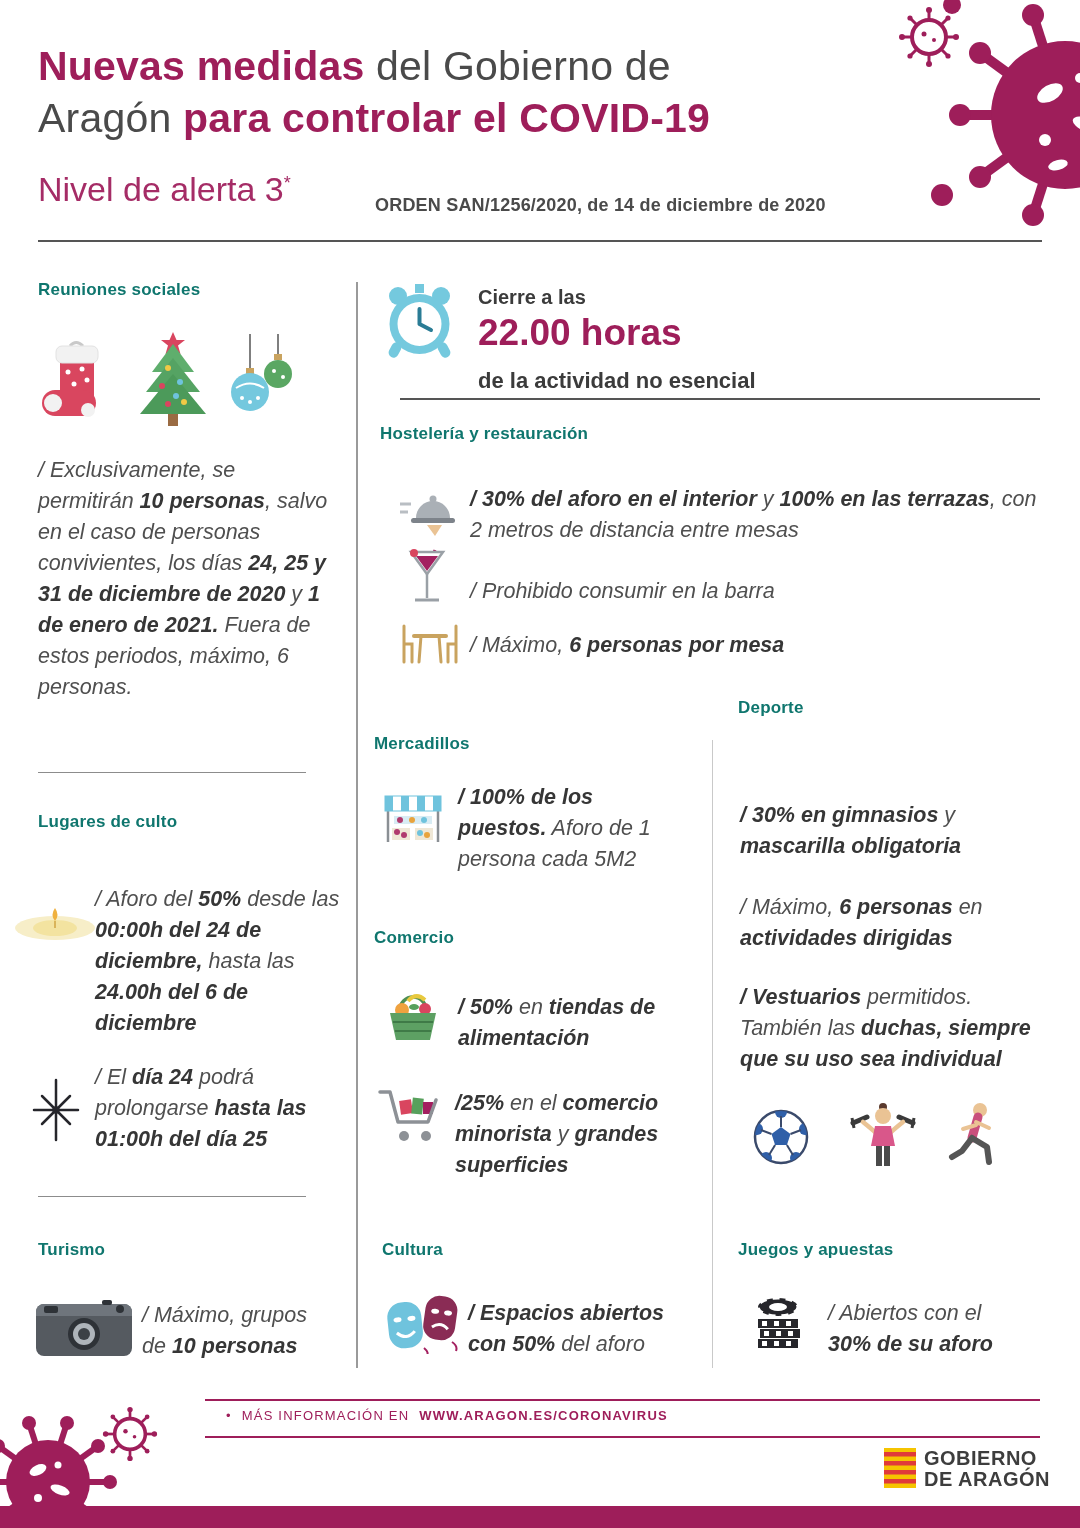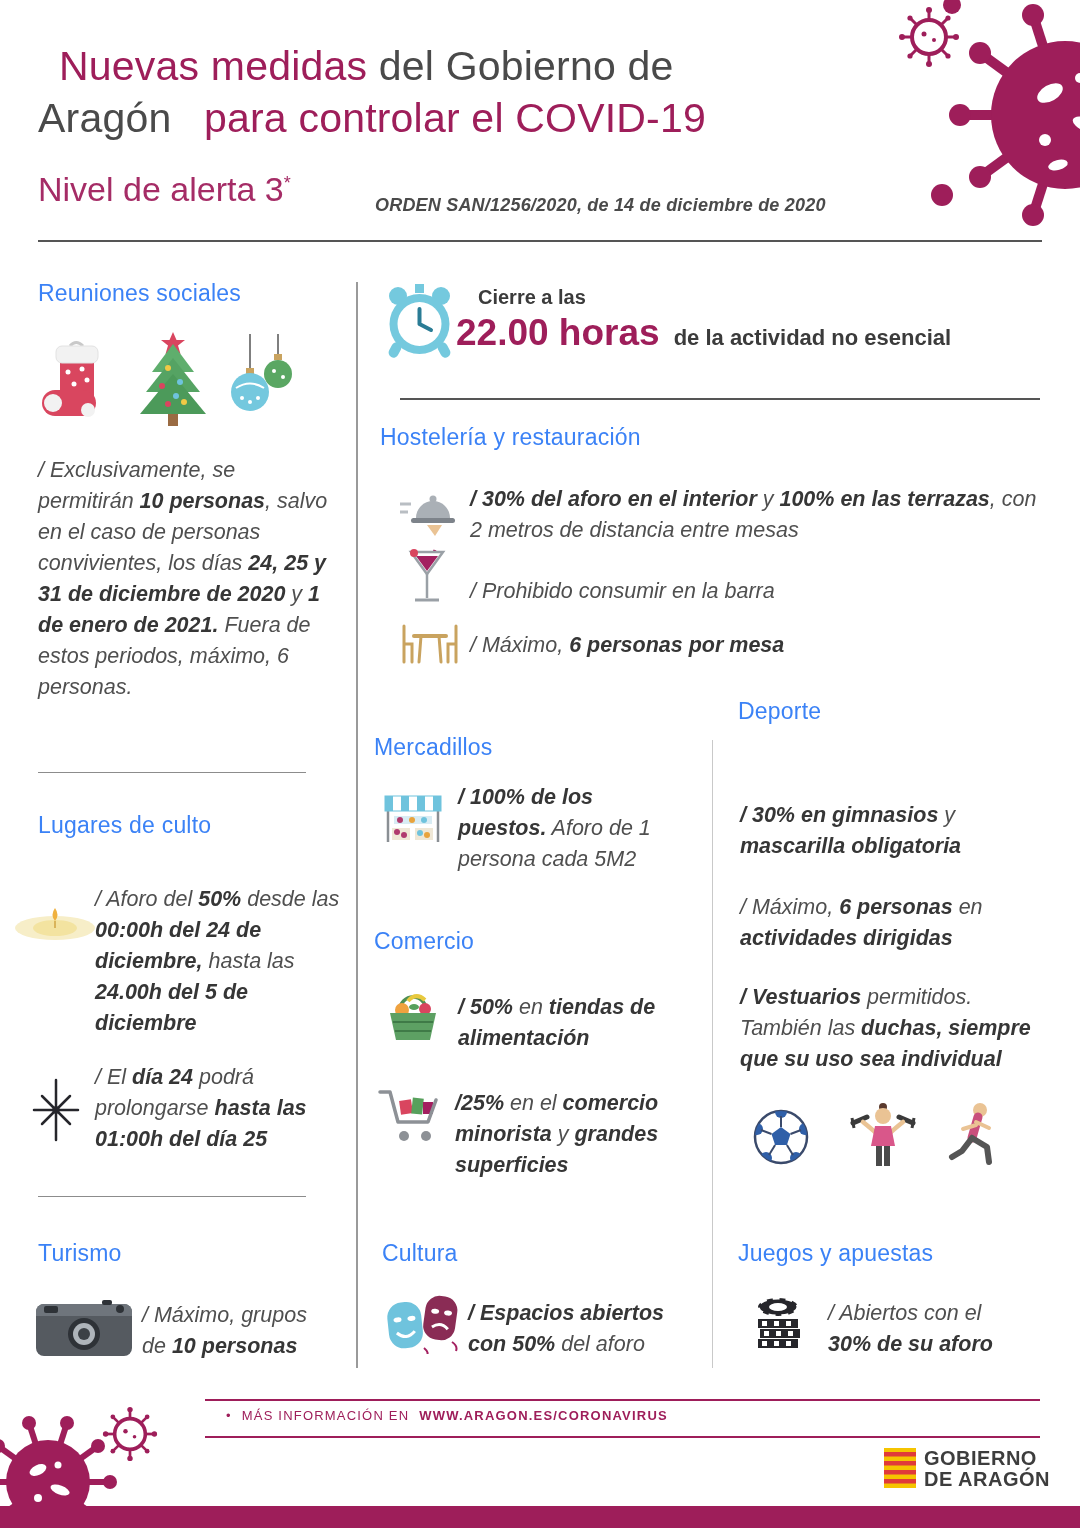--- a/index.html
+++ b/index.html
@@ -1,24 +1,24 @@
 <!DOCTYPE html>
 <html><head>
 <meta charset="utf-8">
 <style>
   html,body{margin:0;padding:0;background:#fff;}
   .page{position:relative;width:1080px;height:1528px;background:#fff;overflow:hidden;
         font-family:"Liberation Sans",sans-serif;color:#4a4a4a;}
   .abs{position:absolute;}
   .title{font-size:41px;line-height:52px;font-weight:400;color:#4a4a4a;letter-spacing:.2px;}
-  .title .accent{color:#9e1e5a;font-weight:400;margin-left:21px;}
+  .title .accent{color:#9e1e5a;font-weight:700;}
   .alert{font-size:34px;color:#a52c66;font-weight:400;}
   .alert sup{font-size:18px;}
-  .order{font-size:18px;font-style:italic;font-weight:600;color:#4a4a4a;letter-spacing:.2px;}
-  .sec-title{font-size:23px;font-weight:400;color:#3b82f6;letter-spacing:.2px;}
+  .order{font-size:18px;font-weight:600;color:#4a4a4a;letter-spacing:.2px;}
+  .sec-title{font-size:17px;font-weight:700;color:#0f766e;letter-spacing:.2px;}
   .rich{font-size:21.5px;line-height:31px;color:#4f4f4f;font-style:italic;}
   .rich .b{font-weight:700;color:#363636;}
   .hr{background:#8c8c8c;height:1px;}
   .hr-dark{background:#555;height:2px;}
   .vr{background:#9a9a9a;width:1.5px;}
   .vr-light{background:#c9c9c9;width:1px;}
   .magenta-line{background:#9e1e5a;height:2px;}
   .closure-line1{font-size:20px;font-weight:700;color:#3b3b3b;}
   .closure-row{display:flex;align-items:baseline;gap:14px;}
   .closure-time{font-size:37px;font-weight:700;color:#9e1e5a;}
@@ -163,21 +163,21 @@
   <div class="abs hr" style="left:38px;top:772px;width:268px;"></div>
 
   <div class="abs sec-title" style="left:38px;top:812px;">Lugares de culto</div>
 
   <svg class="abs" style="left:10px;top:898px;" width="85" height="45" viewBox="0 0 85 45">
     <ellipse cx="45" cy="30" rx="40" ry="12" fill="#f7eec8"></ellipse>
     <ellipse cx="45" cy="30" rx="22" ry="8" fill="#f3e3a0"></ellipse>
     <path d="M45 10 q5 7 0 13 q-5 -6 0 -13" fill="#f0b13e"></path>
     <line x1="45" y1="23" x2="45" y2="30" stroke="#d9b45a" stroke-width="2"></line>
   </svg>
-  <div class="abs rich" style="left:95px;top:884px;width:245px;"><span>/ Aforo del </span><span class="b">50%</span><span>  desde las </span><span class="b">00:00h del 24 de diciembre,</span><span> hasta las </span><span class="b">24.00h del 5 de diciembre</span></div>
+  <div class="abs rich" style="left:95px;top:884px;width:245px;"><span>/ Aforo del </span><span class="b">50%</span><span>  desde las </span><span class="b">00:00h del 24 de diciembre,</span><span> hasta las </span><span class="b">24.00h del 6 de diciembre</span></div>
 
   <svg class="abs" style="left:24px;top:1078px;" width="64" height="64" viewBox="0 0 64 64">
     <g stroke="#26262b" stroke-width="2.5" stroke-linecap="round">
       <line x1="32" y1="2" x2="32" y2="62"></line>
         <line x1="10" y1="32" x2="54" y2="32"></line>
       <line x1="18" y1="18" x2="46" y2="46"></line>
         <line x1="46" y1="18" x2="18" y2="46"></line>
     </g>
     <rect x="28.5" y="28.5" width="7" height="7" transform="rotate(45 32 32)" fill="#26262b"></rect>
   </svg>
@@ -202,21 +202,21 @@
     <circle cx="16" cy="14" r="9" fill="#74c9de"></circle>
       <circle cx="59" cy="14" r="9" fill="#74c9de"></circle>
     <rect x="33" y="2" width="9" height="9" fill="#74c9de"></rect>
     <rect x="8" y="60" width="10" height="16" rx="5" fill="#74c9de" transform="rotate(28 13 68)"></rect>
     <rect x="57" y="60" width="10" height="16" rx="5" fill="#74c9de" transform="rotate(-28 62 68)"></rect>
     <circle cx="37.5" cy="42" r="30" fill="#74c9de"></circle>
     <circle cx="37.5" cy="42" r="22" fill="#fff"></circle>
     <path d="M37.5 42 L37.5 27 M37.5 42 L49 48" stroke="#2a7c95" stroke-width="4" stroke-linecap="round" fill="none"></path>
   </svg>
   <div class="abs closure-line1" style="left:478px;top:286px;">Cierre a las</div>
-  <div class="abs closure-row" style="left:456px;top:312px;">
+  <div class="abs closure-row" style="left:478px;top:312px;flex-direction:column;">
     <span class="closure-time">22.00 horas</span>
     <span class="closure-suffix">de la actividad no esencial</span>
   </div>
   <div class="abs hr-dark" style="left:400px;top:398px;width:640px;"></div>
 
   <div class="abs sec-title" style="left:380px;top:424px;">Hostelería y restauración</div>
 
   <svg class="abs" style="left:398px;top:488px;" width="60" height="50" viewBox="0 0 60 50">
     <path d="M2 16 h11 M2 24 h8" stroke="#b9bec3" stroke-width="3"></path>
     <path d="M18 30 a17 17 0 0 1 34 0 z" fill="#aab0b6"></path>

